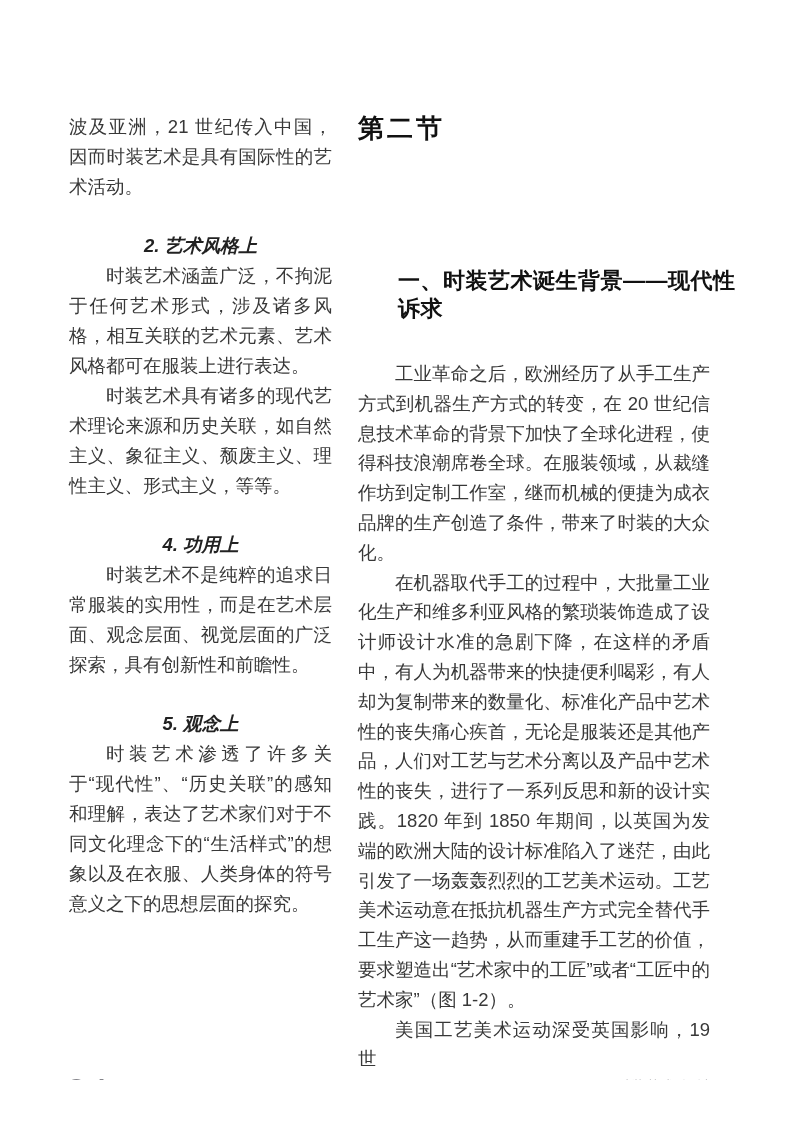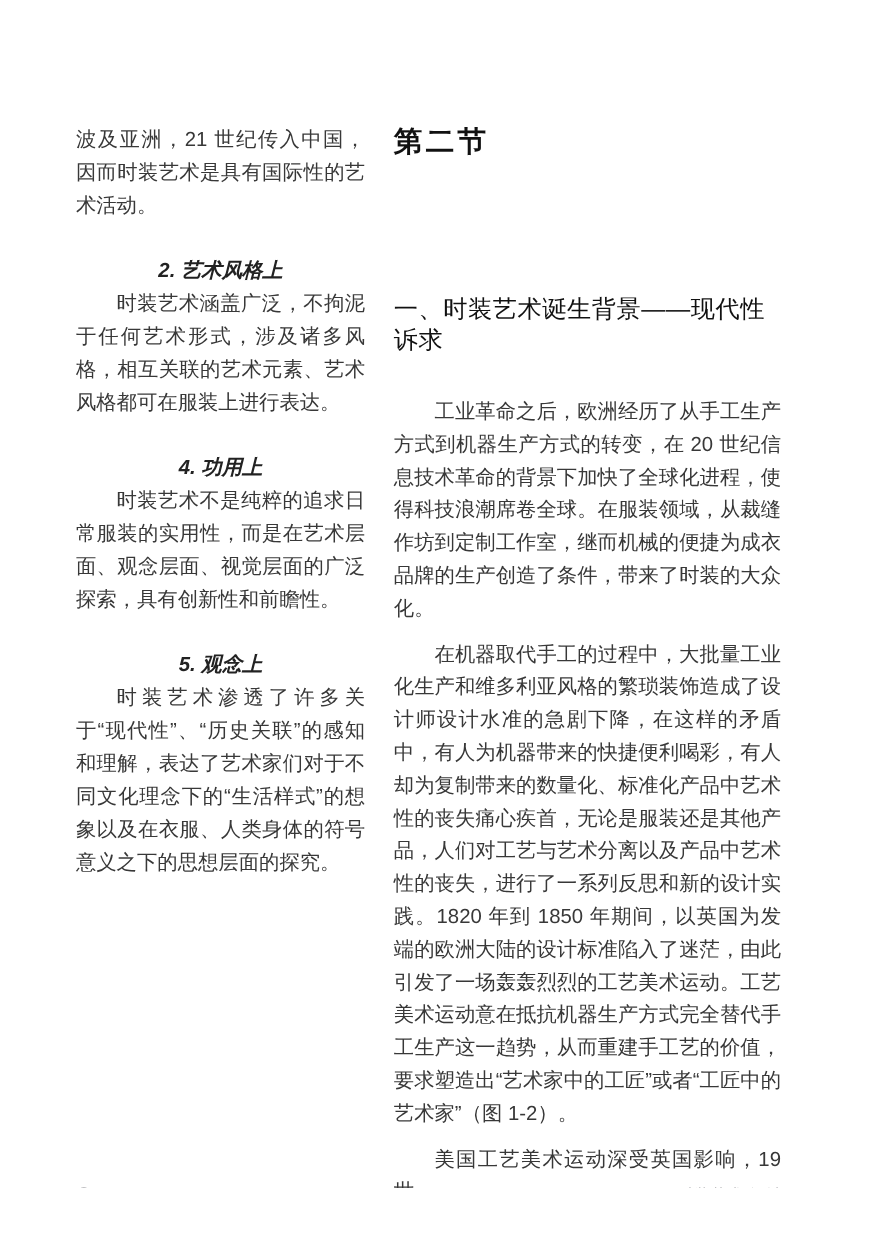--- a/index.html
+++ b/index.html
@@ -51,34 +51,34 @@
     font-weight: bold;
     color: #111111;
     letter-spacing: 3px;
     text-align: left;
   }
   .subsection-head {
     margin-top: 123px;
     width: 342px;
     font-size: 22px;
     line-height: 28px;
-    font-weight: normal;
+    font-weight: bold;
     color: #111111;
     letter-spacing: 0.5px;
     text-align: left;
+    margin-left: 40px;
   }
   .body-text {
     margin-top: 36px;
     font-size: 18.5px;
     line-height: 29.8px;
     text-align: justify;
   }
   .body-text p {
     text-indent: 2em;
-    margin-top: 12px;
   }
   
   .page-number {
     position: absolute;
     left: 66px;
     top: 1072px;
     font-size: 37px;
     letter-spacing: 1px;
     color: #84848a;
   }
@@ -95,20 +95,21 @@
 <body>
 
 <div class="page">
 
   <div class="left-col">
     <p class="cont">波及亚洲，21 世纪传入中国，因而时装艺术是具有国际性的艺术活动。</p>
 
     <h3 class="num-heading">2. 艺术风格上</h3>
     <p class="body">时装艺术涵盖广泛，不拘泥于任何艺术形式，涉及诸多风格，相互关联的艺术元素、艺术风格都可在服装上进行表达。</p>
 
+    <p class="body">时装艺术具有诸多的现代艺术理论来源和历史关联，如自然主义、象征主义、颓废主义、理性主义、形式主义，等等。</p>
 
     <h3 class="num-heading">4. 功用上</h3>
     <p class="body">时装艺术不是纯粹的追求日常服装的实用性，而是在艺术层面、观念层面、视觉层面的广泛探索，具有创新性和前瞻性。</p>
 
     <h3 class="num-heading">5. 观念上</h3>
     <p class="body">时装艺术渗透了许多关于“现代性”、“历史关联”的感知和理解，表达了艺术家们对于不同文化理念下的“生活样式”的想象以及在衣服、人类身体的符号意义之下的思想层面的探究。</p>
   </div>
 
   <div class="right-col">
     <h1 class="chapter-head">

